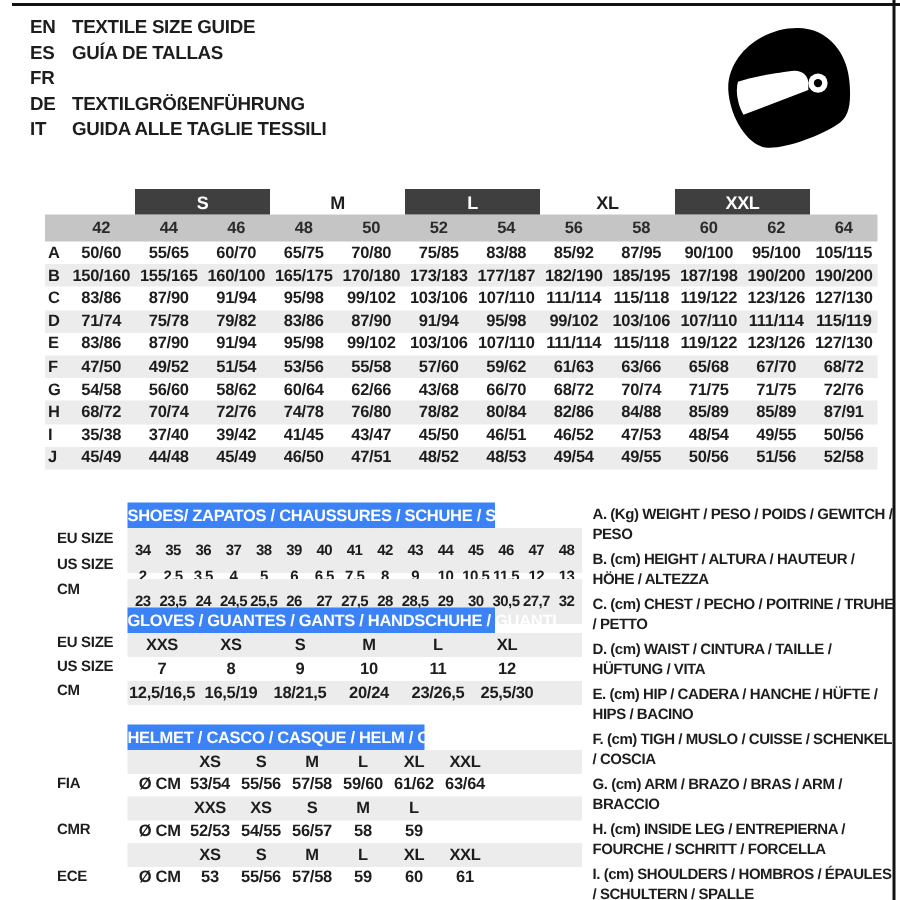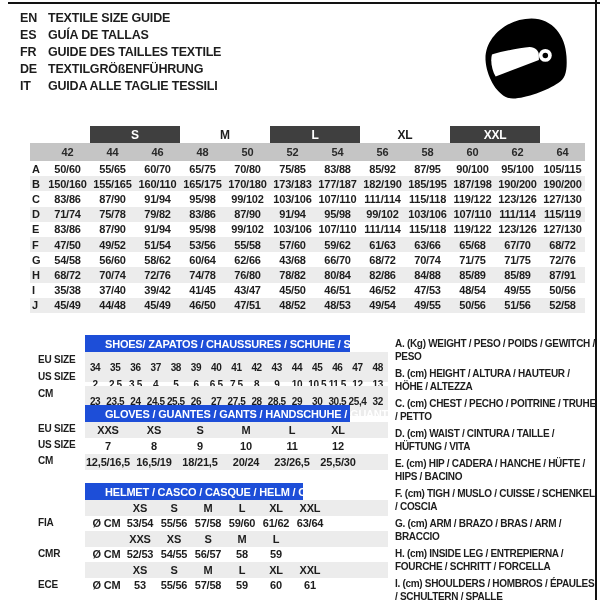--- a/index.html
+++ b/index.html
@@ -25,22 +25,22 @@
   .gcell{position:absolute;top:0;height:17px;width:90px;display:flex;align-items:center;justify-content:center;font-size:12px}
   .gdark{background:#3f3f3f;color:#fff}
   .g0{left:60px}.g1{left:150px}.g2{left:240px}.g3{left:330px}.g4{left:420px}
   #num-row{display:grid;grid-template-columns:15px repeat(12,45px);height:18px;align-items:center;background:#c5c5c5;color:#2b2b2b}
   .trow{display:grid;grid-template-columns:15px repeat(12,45px);height:15.2px;align-items:center}
   .stripe{background:#ececec}
   .cell{text-align:center;white-space:nowrap;font-size:11px}
   .rkey{font-size:11px;padding-left:2px}
 
   
-  .band{position:absolute;left:85px;height:17px;background:#1d4ed8;color:#fff;
-        display:flex;align-items:center;padding-left:20px;font-size:11px;white-space:nowrap}
+  .band{position:absolute;left:85px;height:17px;background:#3b82f6;color:#fff;
+        display:flex;align-items:center;padding-left:0;font-size:11px;white-space:nowrap}
   #shoes-band{top:335px;width:245px}
   #gloves-band{top:405px;width:245px}
   #helm-band{top:483px;width:198px}
 
   .srow{position:absolute;left:85px;width:303px;display:grid;grid-template-columns:repeat(15,20.2px);align-items:center;height:30px}
   .srow .cell{font-size:10px;letter-spacing:-0.4px}
   #shoes-eu{top:352px}#shoes-us{top:369px}#shoes-cm{top:386px}
 
   .grow{position:absolute;left:85px;width:303px;display:grid;grid-template-columns:repeat(6,46px) 1fr;align-items:center;height:16px}
   #gloves-eu{top:422px}#gloves-us{top:438px}#gloves-cm{top:454px}
@@ -68,21 +68,20 @@
   <div class="lang-row">
     <span class="lang-code">EN</span>
     <span>TEXTILE SIZE GUIDE</span>
   </div>
   <div class="lang-row">
     <span class="lang-code">ES</span>
     <span>GUÍA DE TALLAS</span>
   </div>
   <div class="lang-row">
     <span class="lang-code">FR</span>
-    <span>GUIDE DES TAILLES TEXTILE</span>
   </div>
   <div class="lang-row">
     <span class="lang-code">DE</span>
     <span>TEXTILGRÖßENFÜHRUNG</span>
   </div>
   <div class="lang-row">
     <span class="lang-code">IT</span>
     <span>GUIDA ALLE TAGLIE TESSILI</span>
   </div>
 </div>
@@ -130,21 +129,21 @@
         <span class="cell">85/92</span>
         <span class="cell">87/95</span>
         <span class="cell">90/100</span>
         <span class="cell">95/100</span>
         <span class="cell">105/115</span>
       </div>
       <div class="trow stripe">
         <span class="rkey">B</span>
         <span class="cell">150/160</span>
         <span class="cell">155/165</span>
-        <span class="cell">160/110</span>
+        <span class="cell">160/100</span>
         <span class="cell">165/175</span>
         <span class="cell">170/180</span>
         <span class="cell">173/183</span>
         <span class="cell">177/187</span>
         <span class="cell">182/190</span>
         <span class="cell">185/195</span>
         <span class="cell">187/198</span>
         <span class="cell">190/200</span>
         <span class="cell">190/200</span>
       </div>
@@ -316,21 +315,21 @@
     <span class="cell">24,5</span>
     <span class="cell">25,5</span>
     <span class="cell">26</span>
     <span class="cell">27</span>
     <span class="cell">27,5</span>
     <span class="cell">28</span>
     <span class="cell">28,5</span>
     <span class="cell">29</span>
     <span class="cell">30</span>
     <span class="cell">30,5</span>
-    <span class="cell">25,4</span>
+    <span class="cell">27,7</span>
     <span class="cell">32</span>
   </div>
 
 <div class="band" id="gloves-band">GLOVES / GUANTES / GANTS / HANDSCHUHE / GUANTI</div>
 <span class="llab" id="lab-gloves-eu">EU SIZE</span>
 <span class="llab" id="lab-gloves-us">US SIZE</span>
 <span class="llab" id="lab-gloves-cm">CM</span>
 <div class="grow stripe" id="gloves-eu">
     <span class="cell">XXS</span>
     <span class="cell">XS</span>

